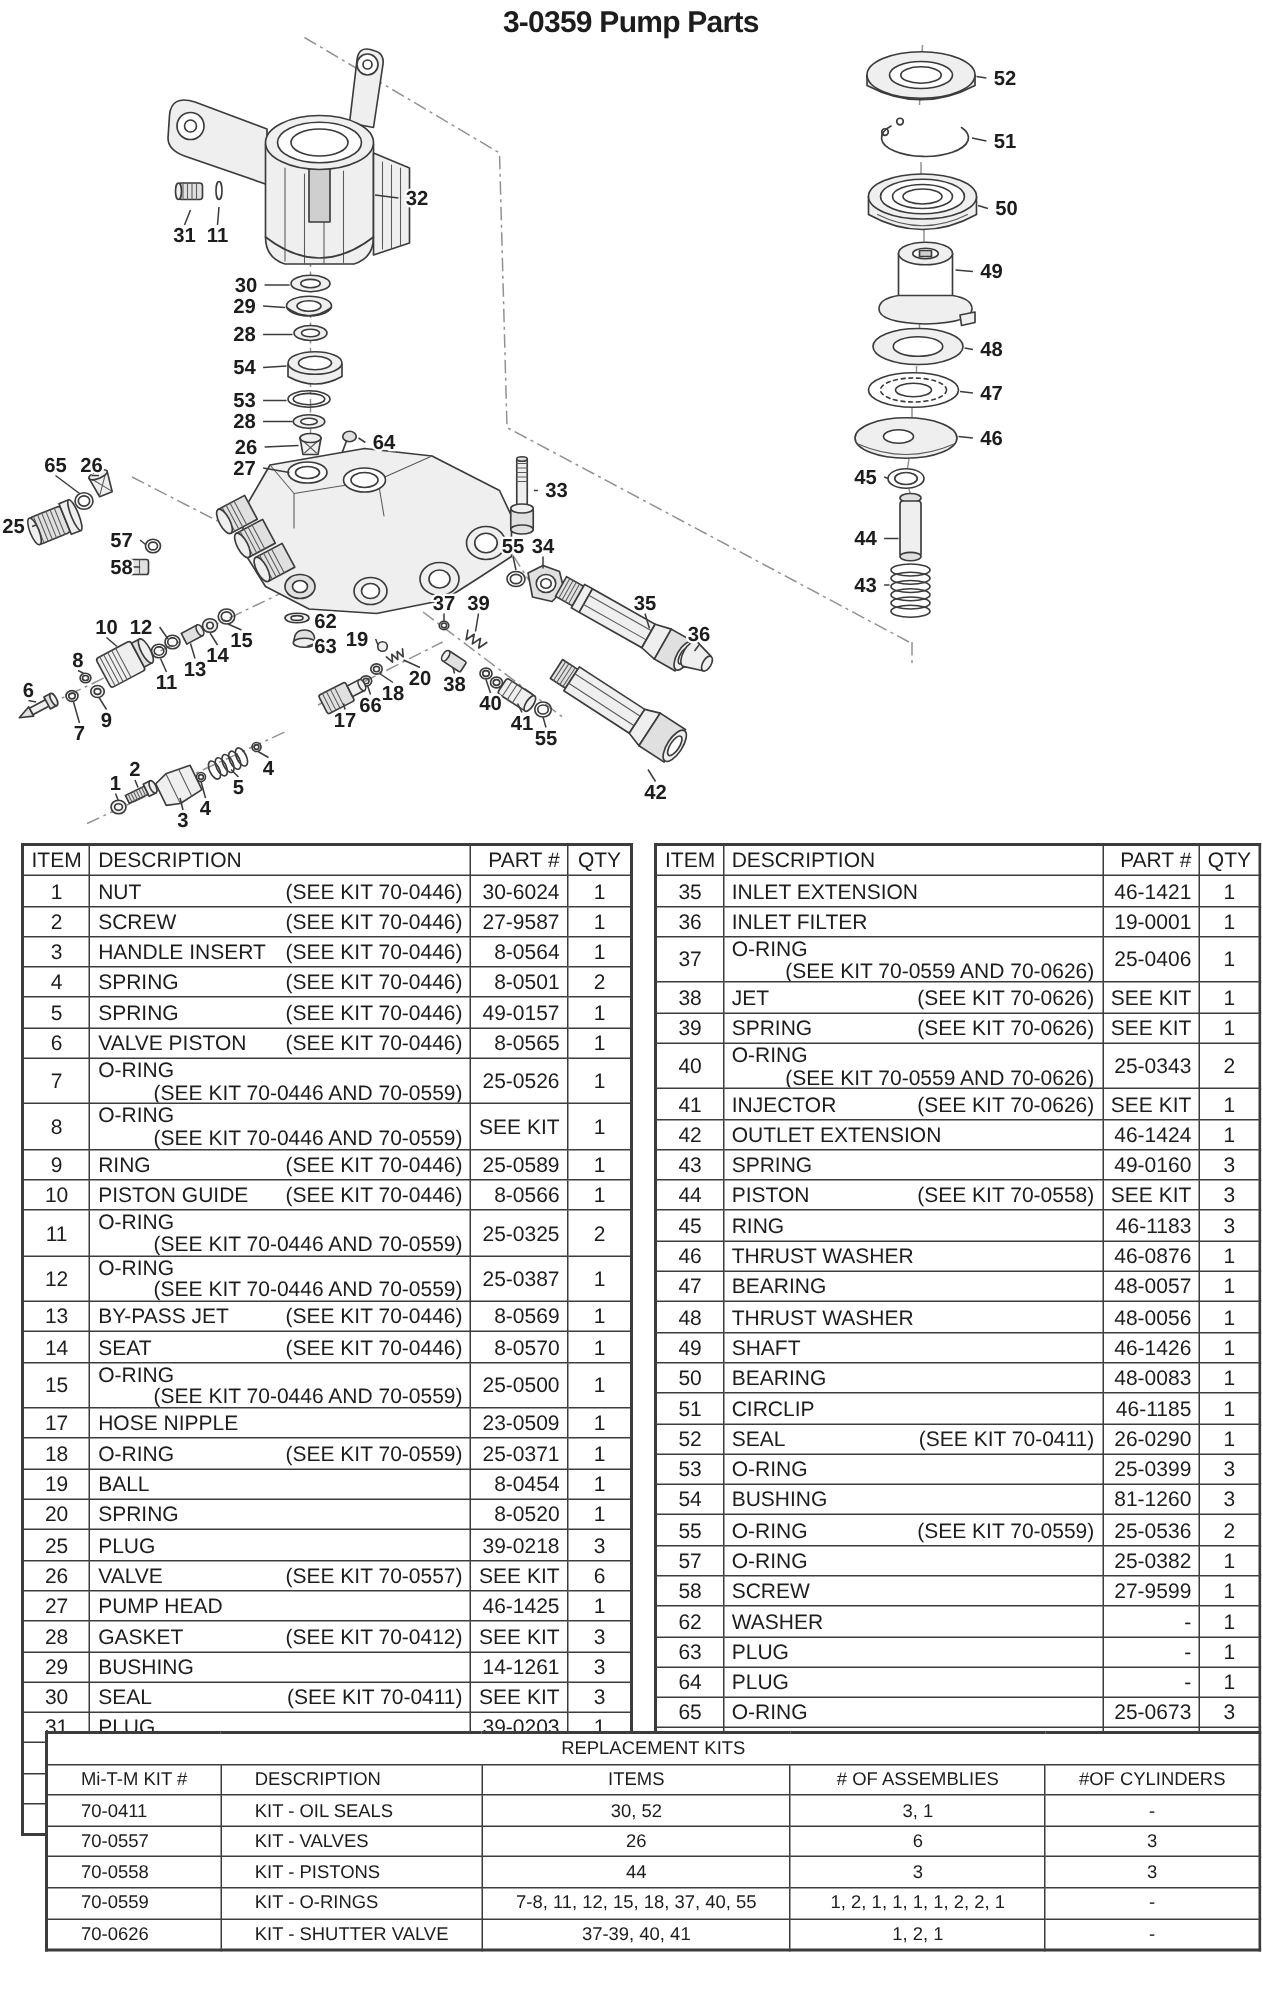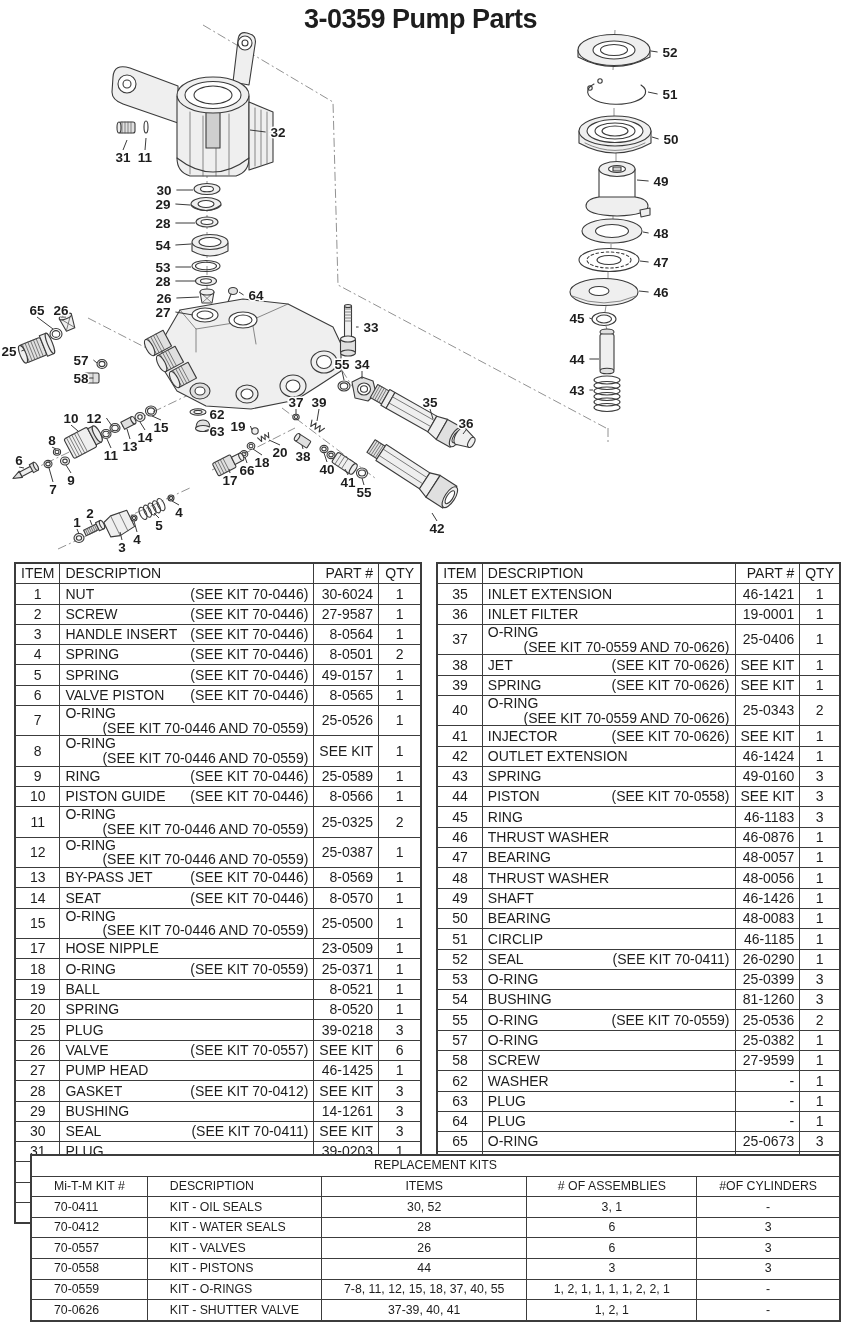--- a/index.html
+++ b/index.html
@@ -1,19 +1,19 @@
 <!DOCTYPE html>
 <html><head>
 <meta charset="utf-8">
 <style>
   html,body{margin:0;padding:0;background:#fff;}
   .page{position:relative;width:841px;height:1340px;background:#fff;
         font-family:"Liberation Sans",sans-serif;color:#1d1d1d;overflow:hidden;}
   .title{position:absolute;top:4px;left:0;width:100%;text-align:center;
-         font-size:27px;font-weight:700;letter-spacing:-0.5px;margin:0;}
+         font-size:20px;font-weight:700;letter-spacing:-0.5px;margin:0;}
   .diagram{position:absolute;top:0;left:0;width:841px;height:556px;}
   .diagram svg{display:block;width:841px;height:556px;}
   .art *{stroke:#3b3b3b;stroke-width:1.1;fill:none;stroke-linejoin:round;stroke-linecap:round;}
   .f0{fill:#ffffff;} .f1{fill:#efefef;} .f2{fill:#e0e0e0;} .f3{fill:#cfcfcf;}
   .thin{stroke-width:0.7;stroke:#5a5a5a;}
   .cl{stroke:#929292;stroke-width:1;stroke-dasharray:9 3 2 3;fill:none;}
   #callout-layer text{font-family:"Liberation Sans",sans-serif;font-size:13.5px;font-weight:600;
         fill:#1d1d1d;stroke:#fff;stroke-width:3px;paint-order:stroke;text-anchor:middle;}
   #callout-layer line{stroke:#3b3b3b;stroke-width:1;}
 
@@ -713,21 +713,21 @@
               <span class="kit">(SEE KIT 70-0559)</span>
             </td>
             <td class="r">25-0371</td>
             <td class="c">1</td>
           </tr>
           <tr>
             <td class="c">19</td>
             <td class="d l">
               <span class="nm">BALL</span>
             </td>
-            <td class="r">8-0521</td>
+            <td class="r">8-0454</td>
             <td class="c">1</td>
           </tr>
           <tr>
             <td class="c">20</td>
             <td class="d l">
               <span class="nm">SPRING</span>
             </td>
             <td class="r">8-0520</td>
             <td class="c">1</td>
           </tr>
@@ -1092,27 +1092,20 @@
           <th class="c">#OF CYLINDERS</th>
         </tr>
     </thead>
     <tbody id="tbody-kits">
         <tr>
           <td class="l">70-0411</td>
           <td class="l">KIT - OIL SEALS</td>
           <td class="c">30, 52</td>
           <td class="c">3, 1</td>
           <td class="c">-</td>
-        </tr>
-        <tr>
-          <td class="l">70-0412</td>
-          <td class="l">KIT - WATER SEALS</td>
-          <td class="c">28</td>
-          <td class="c">6</td>
-          <td class="c">3</td>
         </tr>
         <tr>
           <td class="l">70-0557</td>
           <td class="l">KIT - VALVES</td>
           <td class="c">26</td>
           <td class="c">6</td>
           <td class="c">3</td>
         </tr>
         <tr>
           <td class="l">70-0558</td>

